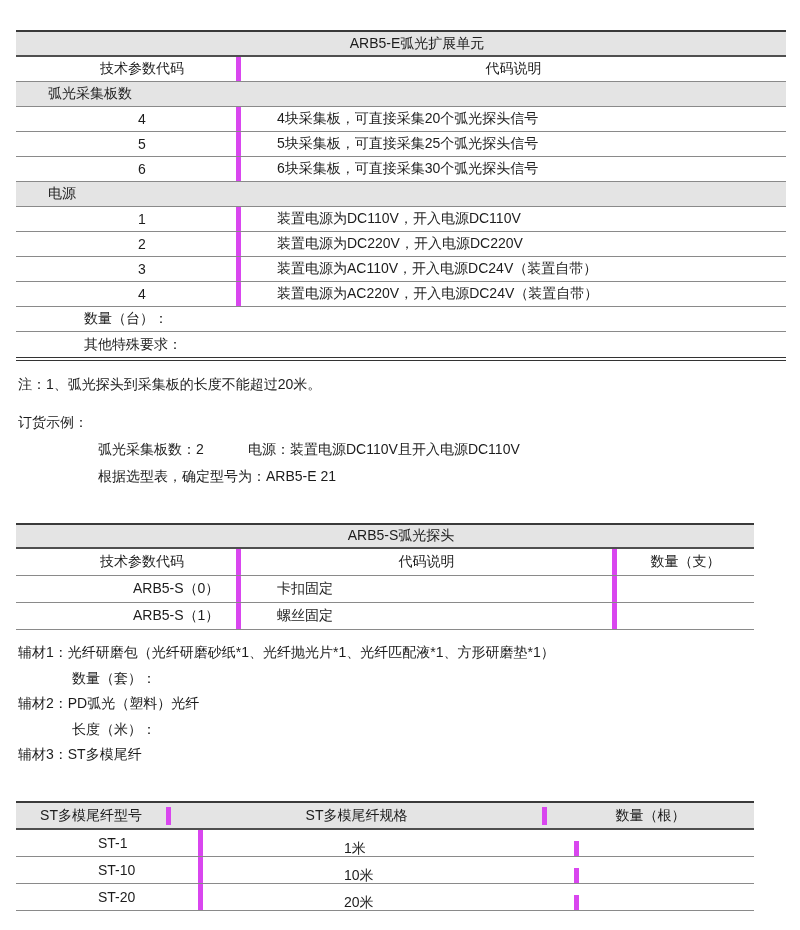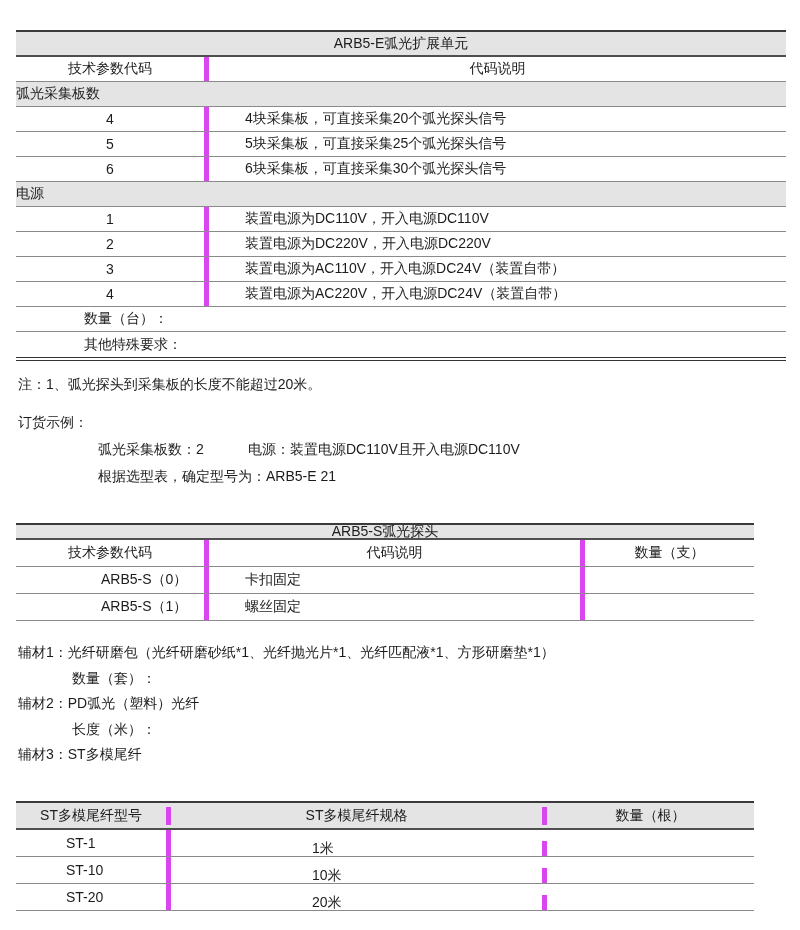--- a/index.html
+++ b/index.html
@@ -3,40 +3,40 @@
 <meta charset="utf-8">
 <style>
   html,body { margin:0; padding:0; background:#ffffff; }
   .page {
     position:relative; width:800px; height:930px; background:#ffffff;
     font-family:"Liberation Sans","DejaVu Sans",sans-serif;
     font-size:14px; color:#1c1c1c; overflow:hidden;
   }
   
   .tbl { position:absolute; box-sizing:border-box; border-top:2px solid #3a3a3a; background:#fff; }
-  .row { display:flex; box-sizing:border-box; border-bottom:1px solid #8a8a8a; align-items:stretch; }
+  .row { display:flex; box-sizing:border-box; border-bottom:1px solid #8a8a8a; align-items:stretch;padding-left:32px; }
   .row.title { background:#e4e4e4; justify-content:center; align-items:center; border-bottom:2px solid #4f4f4f; }
   .row.sec   { background:#e4e4e4; align-items:center; }
   .row.plain { align-items:center; padding-left:68px; }
   .c { box-sizing:border-box; display:flex; align-items:center; }
   .c.center { justify-content:center; }
   .c.vline  { border-right:5px solid #d946ef; }
 
   
   .t1 { left:16px; top:30px; width:770px; border-bottom:4px double #333; }
   .t1 .row { height:25px; }
   .t1 .c1 { width:193px; }
   .t1 .c2 { flex:1; }
   .t1 .d .c2 { padding-left:36px; }
   .t1 .row:last-child { border-bottom:none; }
 
   
   .t2 { left:16px; top:523px; width:738px; }
   .t2 .row { height:27px; }
-  .t2 .row.title { height:15px; }
+  .t2 .row.title { height:24px; }
   .t2 .c1 { width:193px; }
   .t2 .c2 { width:376px; }
   .t2 .c3 { flex:1; }
   .t2 .d .c1 { justify-content:flex-start; padding-left:85px; }
   .t2 .d .c2 { padding-left:36px; }
 
   
   .t3 { left:16px; top:801px; width:738px; }
   .t3 .row { height:27px; }
   .t3 .c1 { width:155px; }

